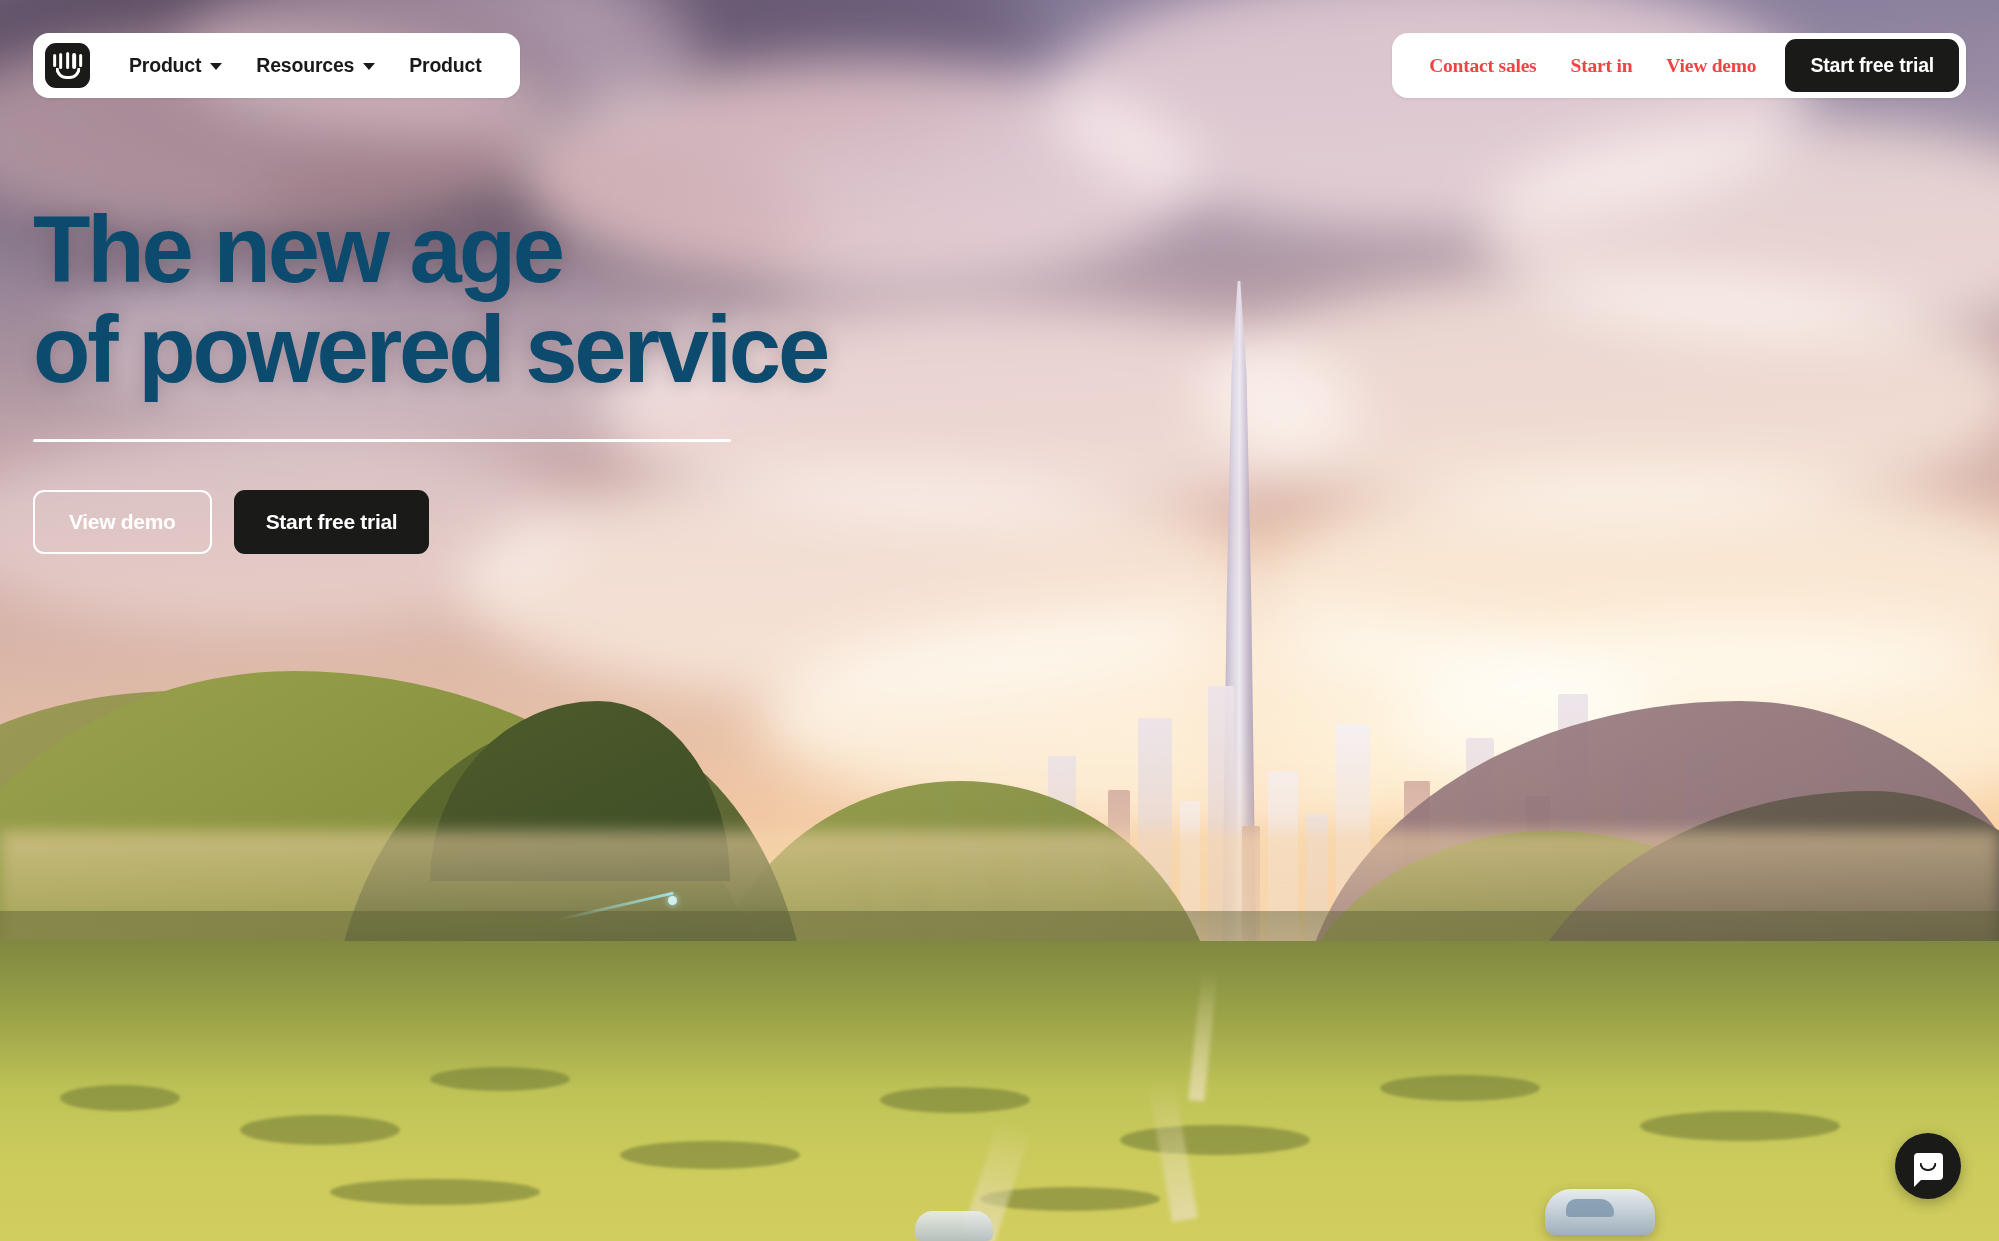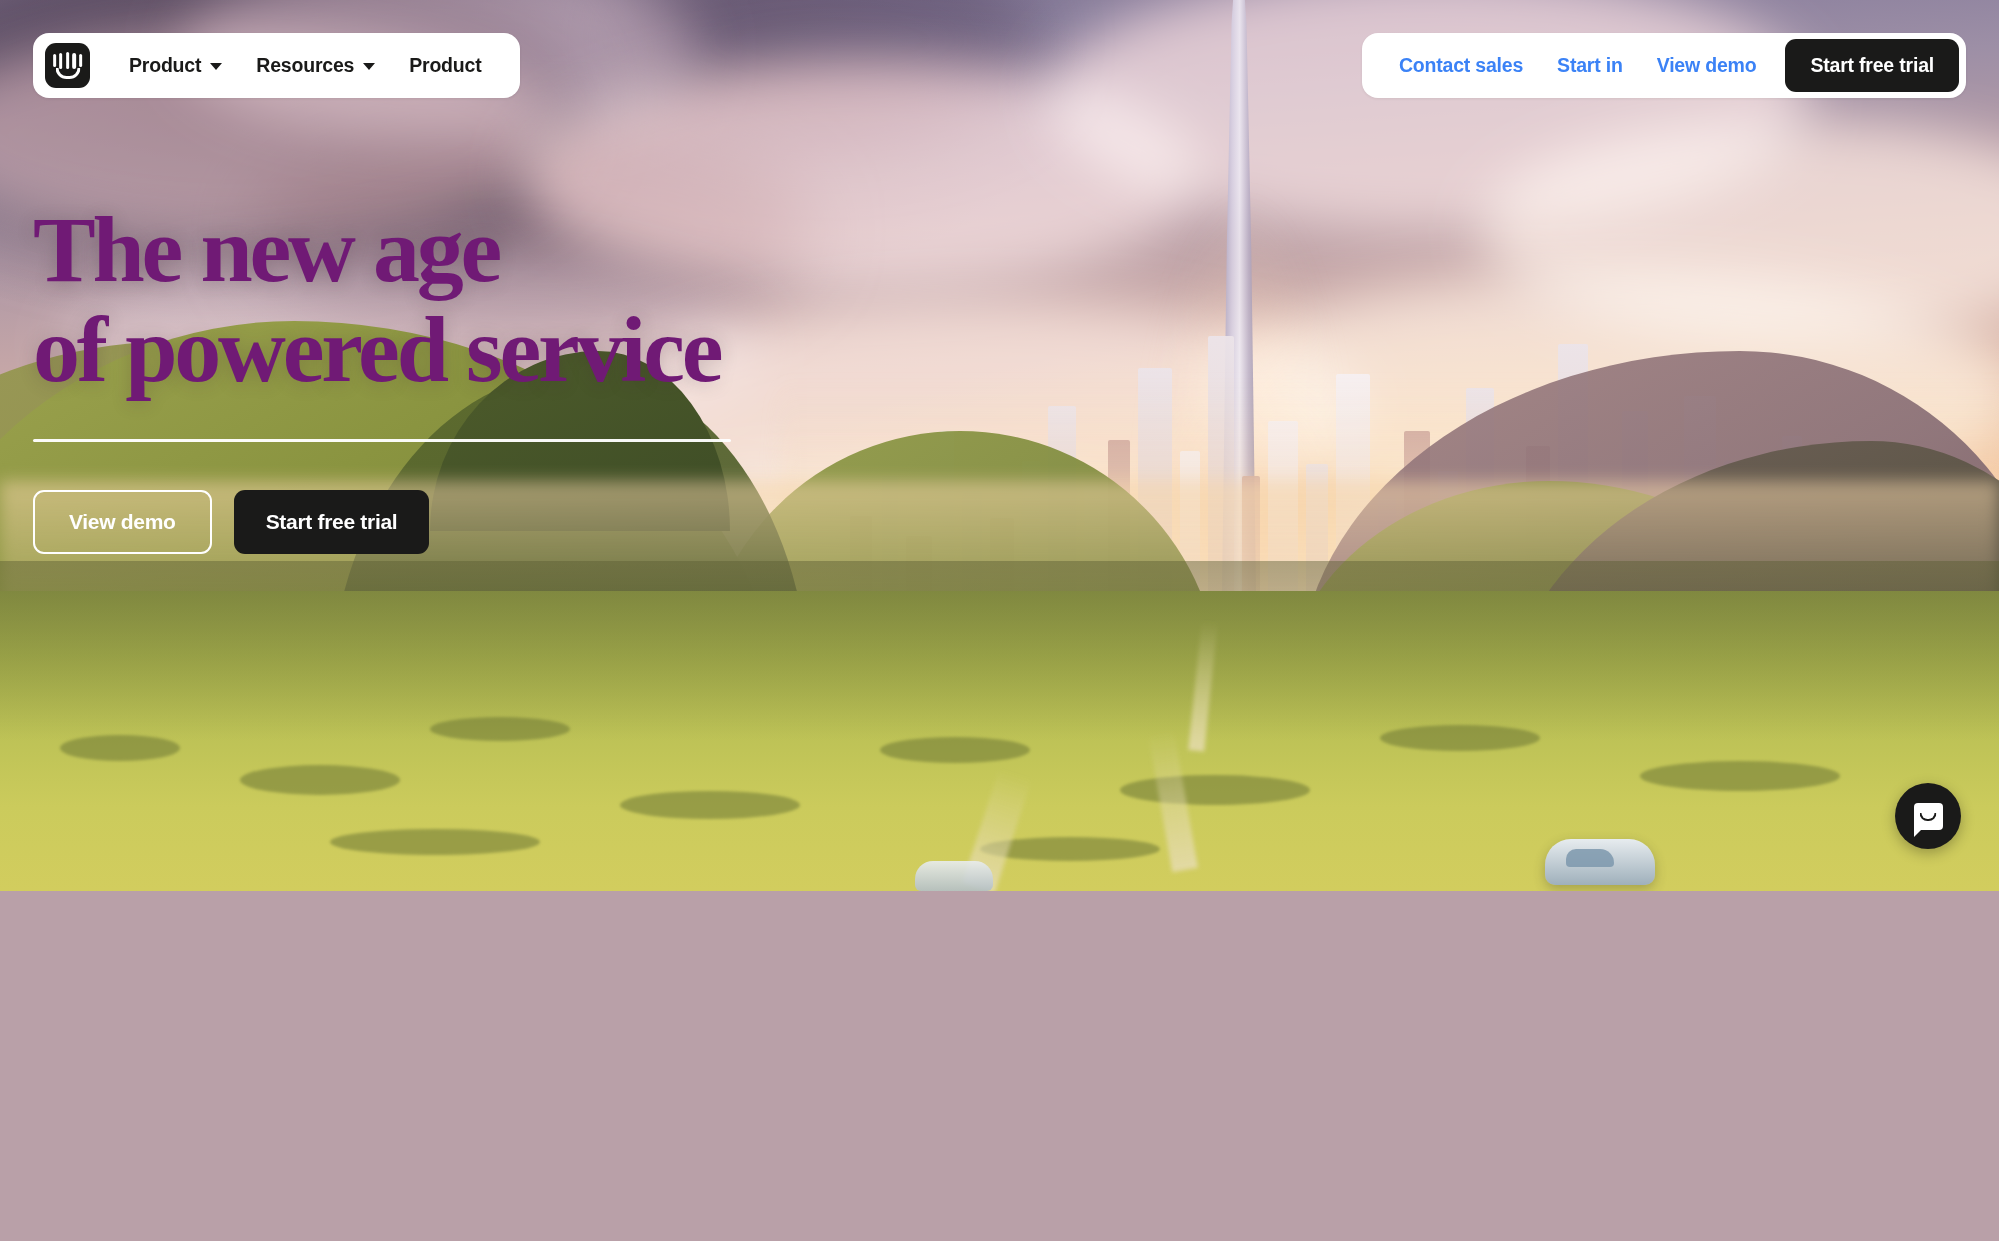--- a/index.html
+++ b/index.html
@@ -8,21 +8,21 @@
     width: 1999px;
     height: 1241px;
     overflow: hidden;
     font-family: "Liberation Sans", sans-serif;
     background: #b9a0a8;
   }
 
   #page {
     position: relative;
     width: 1999px;
-    height: 891px;
+    height: 1241px;
     overflow: hidden;
   }
 
   
   .bg-scene { position: absolute; inset: 0; overflow: hidden; }
 
   .sky {
     position: absolute; inset: 0;
     background:
       radial-gradient(ellipse 60% 42% at 78% 66%, rgba(255,214,160,0.95) 0%, rgba(255,205,160,0.5) 45%, rgba(255,200,170,0) 75%),
@@ -281,49 +281,49 @@
     position:absolute; right:33px; top:33px;
     height:65px;
     display:flex; align-items:center;
     background:#ffffff;
     border-radius:16px;
     padding: 0 7px 0 20px;
     box-shadow: 0 1px 3px rgba(0,0,0,.07);
     z-index: 20;
   }
   .nav-link {
-    font-size:19.5px; font-weight:700; color:#3b82f6;
+    font-size:19.5px; font-weight:700; color:#ef4444;
     letter-spacing:-.2px;
     padding: 0 17px;
     cursor:pointer;
     white-space:nowrap;
+    font-family:Liberation Serif, serif;
   }
   .btn-dark-nav {
     background:#1a1a19; color:#fff;
     font-size:19.5px; font-weight:700; letter-spacing:-.2px;
     border:none;
     border-radius:11px;
     padding: 15px 25px;
     margin-left:12px;
     cursor:pointer;
     font-family:"Liberation Sans", sans-serif;
     white-space:nowrap;
   }
 
   
   .hero { position:absolute; left:33px; top:200px; width:1010px; z-index:10; }
 
   .headline {
     font-size:94px;
     line-height:1.06;
     font-weight:700;
-    color:#701a75;
+    color:#0c4a6e;
     letter-spacing:-3.2px;
     text-shadow: 0 2px 18px rgba(60,40,50,.22);
-    font-family: Liberation Serif, serif;
   }
   .headline .l3 { display:block; text-align:right; padding-right:258px; }
 
   .rule {
     width:698px; height:3px; background:#ffffff;
     margin: 40px 0 36px 0;
     opacity:.96;
     border-radius:2px;
   }
 

